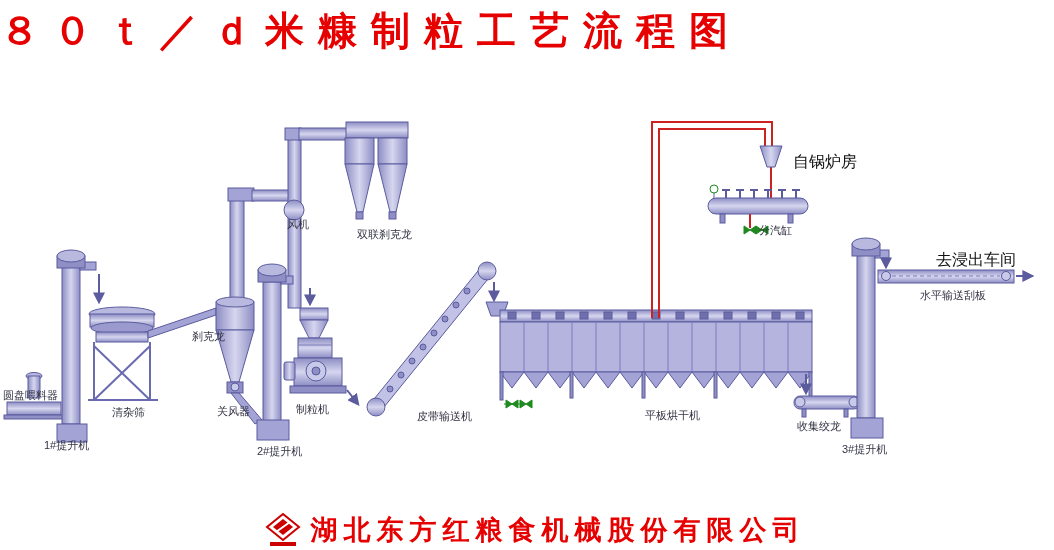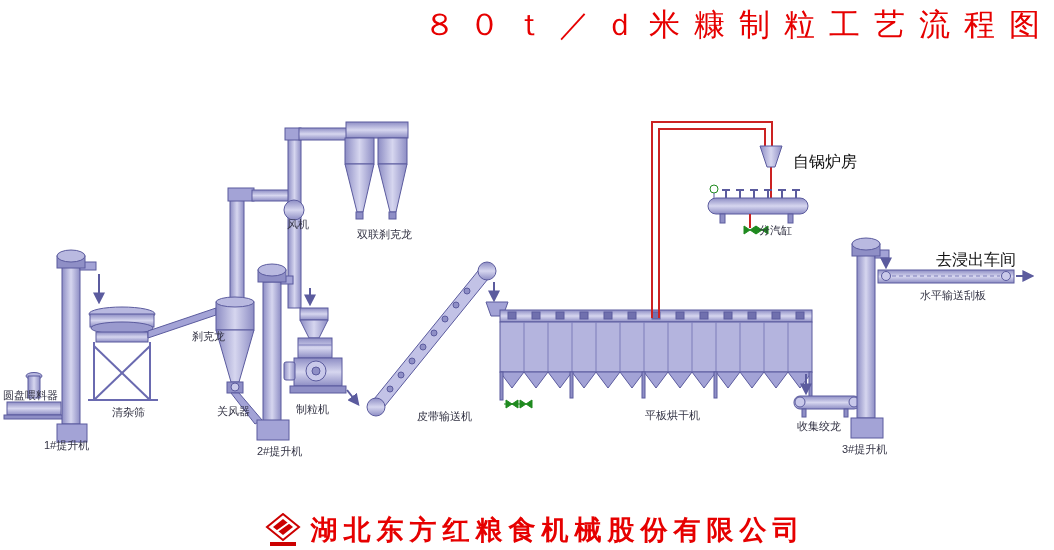--- a/index.html
+++ b/index.html
@@ -1,19 +1,19 @@
 <!DOCTYPE html>
 <html><head>
 <meta charset="utf-8">
 <style>
   html,body{margin:0;padding:0;background:#ffffff;}
   .stage{position:relative;width:1054px;height:550px;background:#ffffff;overflow:hidden;
          font-family:"Liberation Sans",sans-serif;}
-  .title{position:absolute;top:4px;left:0;width:100%;text-align:right;
-         font-family:"Liberation Serif",serif;font-weight:normal;font-size:31px;
+  .title{position:absolute;top:4px;left:0;width:100%;text-align:left;
+         font-family:"Liberation Serif",serif;font-weight:bold;font-size:39px;
          color:#e60000;letter-spacing:14px;white-space:nowrap;}
   .flow-svg{position:absolute;left:0;top:0;}
   .footer{position:absolute;bottom:2px;left:0;width:100%;display:flex;
           justify-content:center;align-items:center;gap:10px;margin-left:8px;}
   .company{font-family:"Liberation Serif",serif;font-weight:bold;font-size:27px;
            color:#e60000;letter-spacing:6px;white-space:nowrap;}
   .lbl{font-family:"Liberation Sans",sans-serif;font-size:11px;fill:#333344;}
   .lbl-big{font-family:"Liberation Serif",serif;font-size:16px;fill:#111111;}
 </style>
 </head>

